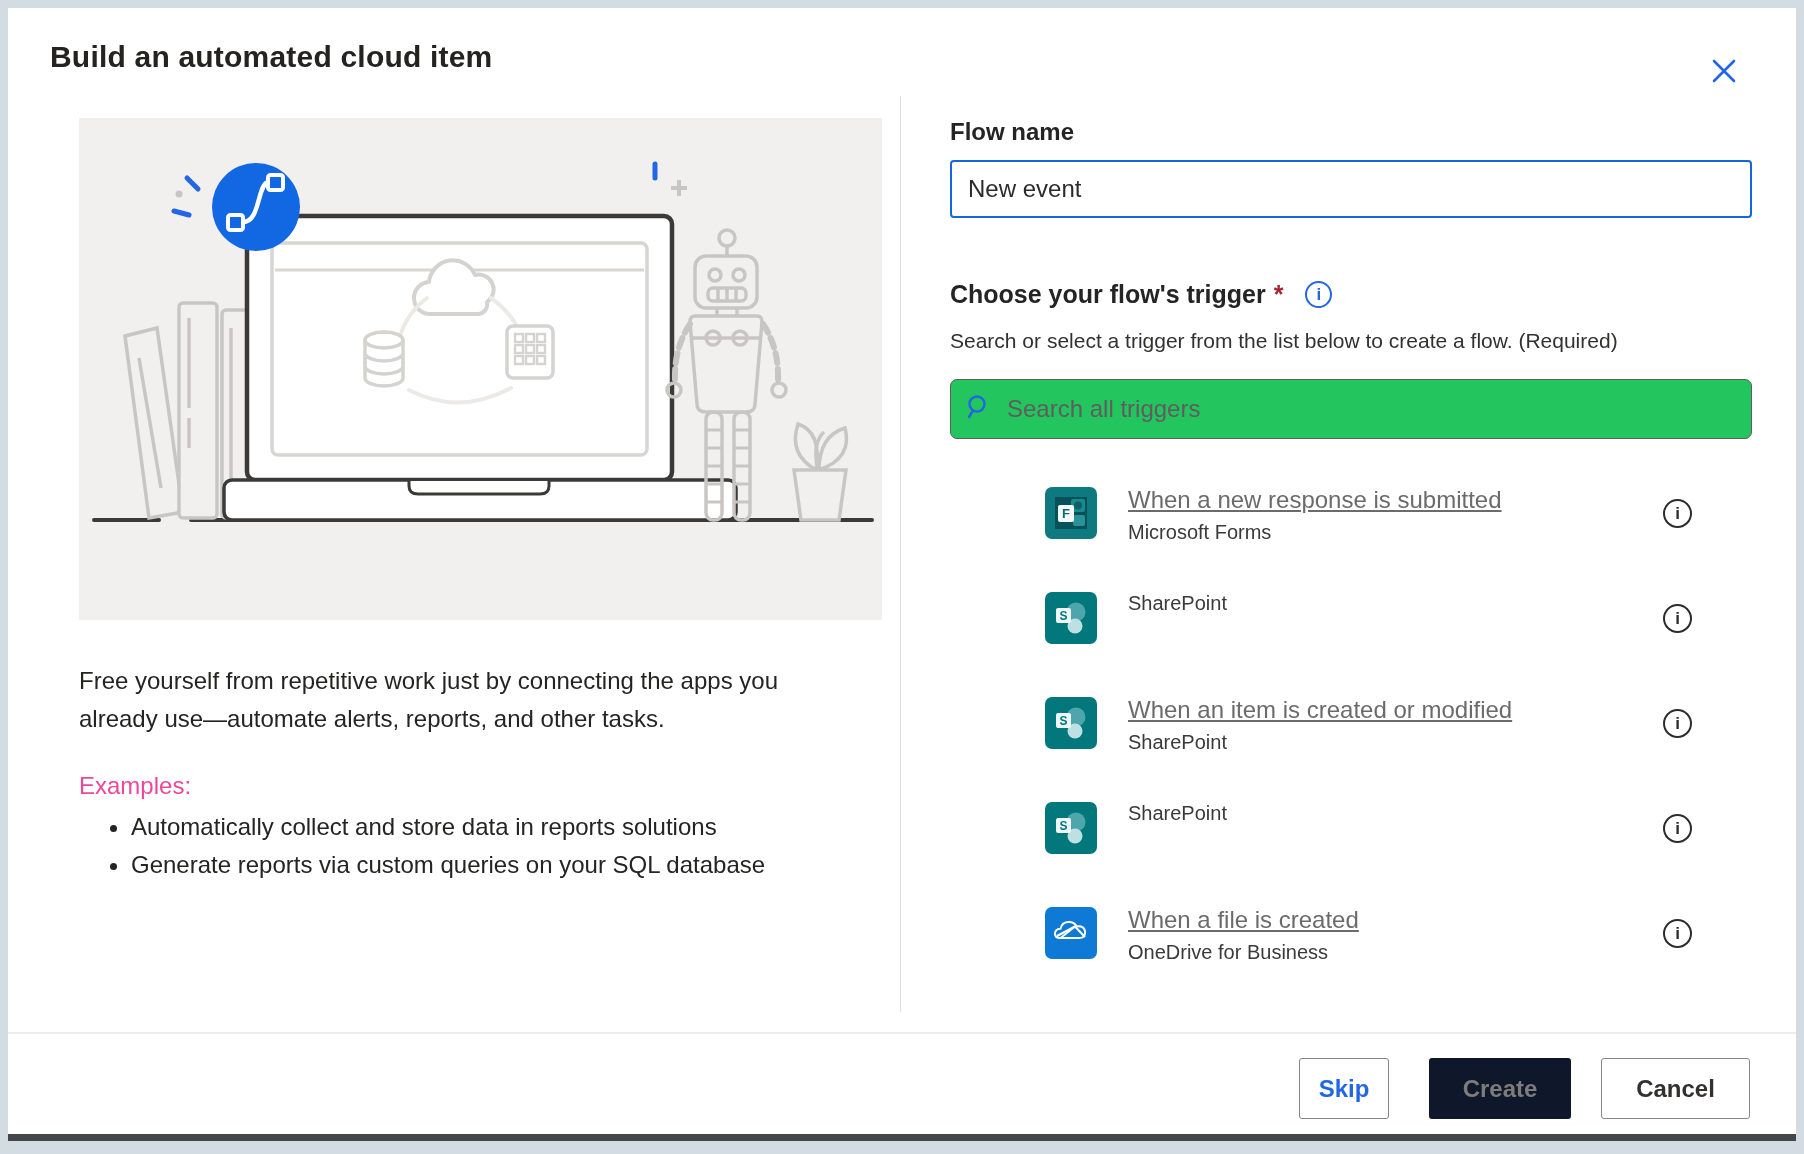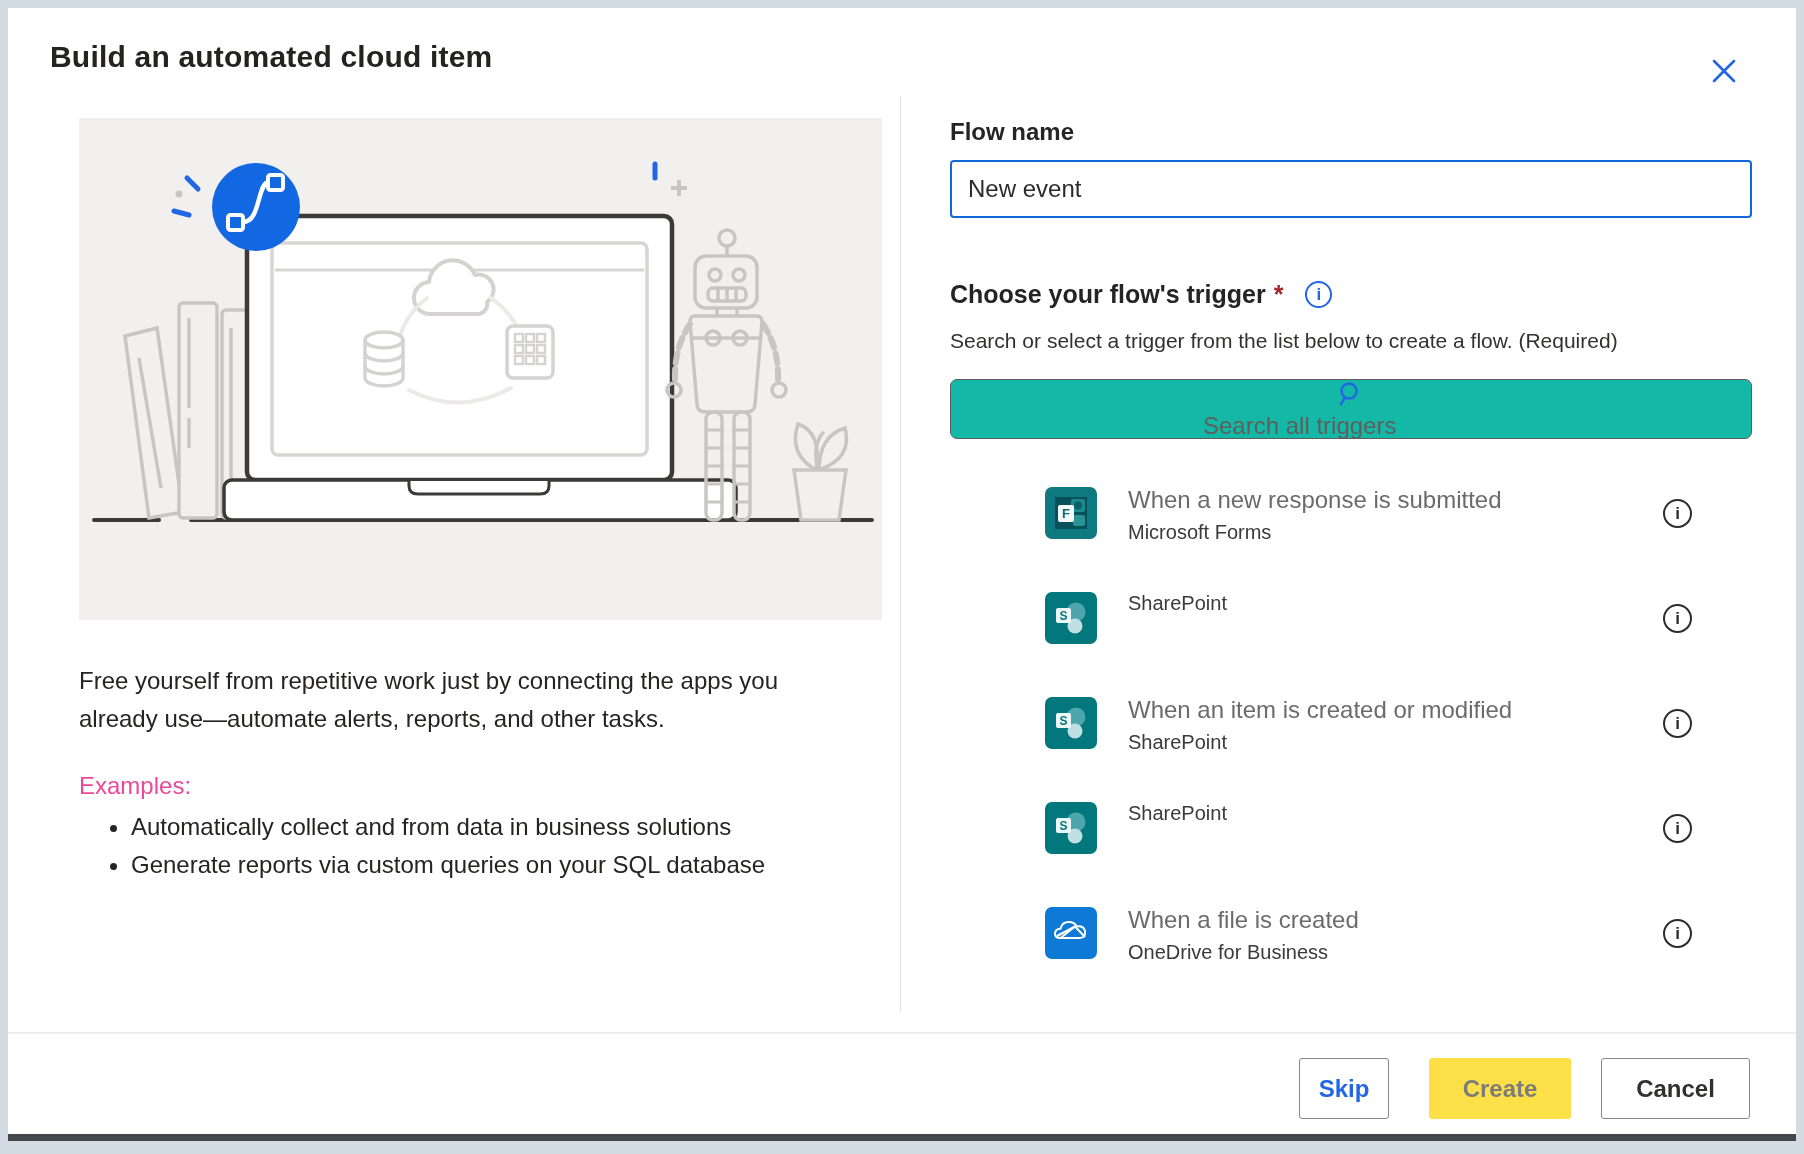--- a/index.html
+++ b/index.html
@@ -53,55 +53,55 @@
   .required-star { font-size:25px; font-weight:700; color:#a4262c; margin-left:8px; }
   .info-icon-blue {
     margin-left:22px; width:27px; height:27px; border:2px solid #2266E3; border-radius:50%;
     color:#2266E3; font-size:17px; font-weight:600;
     display:flex; align-items:center; justify-content:center; cursor:pointer; background:#fff;
   }
   .trigger-help { margin-top:20px; font-size:21px; color:#323130; }
   .search-box {
     margin-top:26px; width:802px; height:60px;
     border:1.5px solid #605e5c; border-radius:7px;
-    display:flex; align-items:center; padding:0 14px; background:#14b8a6;flex-direction:column;
+    display:flex; align-items:center; padding:0 14px; background:#22c55e;
   }
   .search-box svg { flex:0 0 auto; }
   .search-input {
     border:none; outline:none; flex:1; margin-left:14px;
     font-family:inherit; font-size:24px; color:#2b2b2b; background:transparent;
   }
   .search-input::placeholder { color:#605e5c; opacity:1; }
   
   .trigger-list { margin-top:44px; }
   .trigger-row {
     position:relative; height:90px; margin-bottom:15px;
     display:flex; align-items:flex-start; cursor:pointer;
   }
   .trigger-icon { margin-left:95px; margin-top:4px; width:52px; height:52px; flex:0 0 auto; }
   .trigger-texts { margin-left:31px; padding-top:0px; }
-  .trigger-title { font-size:24px; line-height:34px; color:#6b6b6b; }
+  .trigger-title { font-size:24px; line-height:34px; color:#6b6b6b;text-decoration:underline; }
   .trigger-connector { font-size:20px; line-height:30px; color:#3a3a3a; }
   .info-icon-dark {
     position:absolute; right:68px; top:16px;
     width:29px; height:29px; border:2px solid #2c2c2c; border-radius:50%;
     color:#2c2c2c; font-size:17px; font-weight:600;
     display:flex; align-items:center; justify-content:center; cursor:pointer; background:#fff;
   }
   
   .footer-divider { position:absolute; left:0; top:1024px; width:1788px; height:2px; background:#efedec; }
   .footer {
     position:absolute; right:46px; top:1050px; display:flex; align-items:center;
   }
   .btn {
     height:61px; border-radius:3px; font-family:inherit; font-size:24px; font-weight:600;
     display:flex; align-items:center; justify-content:center; cursor:pointer;
   }
   .btn-skip { width:90px; background:#fff; border:1.5px solid #868686; color:#2266E3; }
-  .btn-create { width:142px; margin-left:40px; background:#fde047; border:none; color:#7e7c7a; cursor:default; }
+  .btn-create { width:142px; margin-left:40px; background:#0f172a; border:none; color:#7e7c7a; cursor:default; }
   .btn-cancel { width:149px; margin-left:30px; background:#fff; border:1.5px solid #868686; color:#323130; }
 </style>
 </head>
 <body>
 
 <div class="dialog">
 
   <div class="dialog-title">Build an automated cloud item</div>
 
   <button class="close-btn">
@@ -228,21 +228,21 @@
         <rect x="149" y="97" width="15" height="15" rx="2.5" fill="none" stroke="#ffffff" stroke-width="4"></rect>
         <rect x="189" y="57" width="15" height="15" rx="2.5" fill="none" stroke="#ffffff" stroke-width="4"></rect>
         <path d="M164 104 C 182 104, 178 64, 190 64" fill="none" stroke="#ffffff" stroke-width="4.5"></path>
       </g>
     </svg>
 
     <p class="left-desc">Free yourself from repetitive work just by connecting the apps you already use—automate alerts, reports, and other tasks.</p>
 
     <div class="examples-label">Examples:</div>
     <ul class="examples-list">
-      <li>Automatically collect and from data in business solutions</li>
+      <li>Automatically collect and store data in reports solutions</li>
       <li>Generate reports via custom queries on your SQL database</li>
     </ul>
   </div>
 
   <div class="v-divider"></div>
 
   <div class="right-panel">
 
     <label class="field-label">Flow name</label>
     <input class="flow-name-input" type="text" value="New event" style="">

